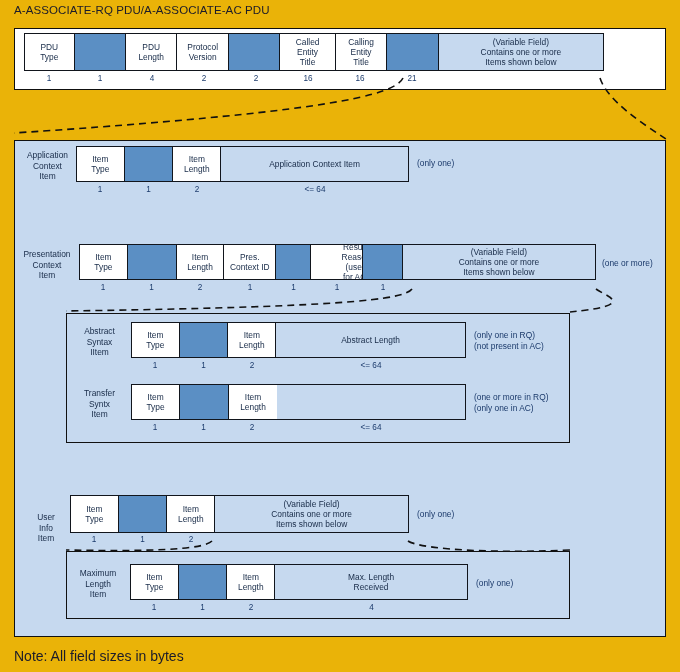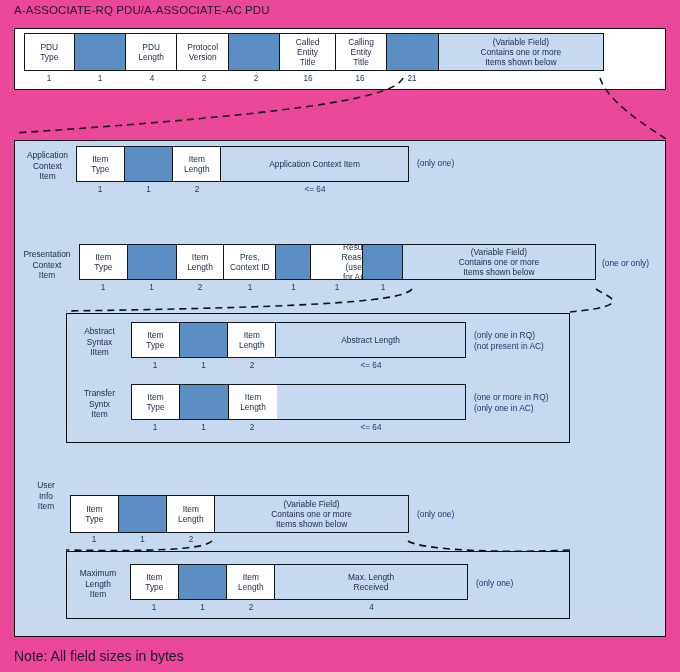--- a/index.html
+++ b/index.html
@@ -4,21 +4,21 @@
 <style>
   html, body {
     margin: 0;
     padding: 0;
     background: #f4ecd5;
   }
   #page {
     position: relative;
     width: 680px;
     height: 672px;
-    background: #ec4899;
+    background: #eab308;
     font-family: "Liberation Sans", sans-serif;
     color: #1b2a4a;
     overflow: hidden;
   }
 
   
   .title {
     position: absolute;
     left: 14px;
     top: 4px;
@@ -186,21 +186,21 @@
         <div class="size" style="width: 48px;">1</div>
         <div class="size" style="width: 49px;">1</div>
         <div class="size" style="width: 48px;">2</div>
         <div class="size" style="width: 52px;">1</div>
         <div class="size" style="width: 35px;">1</div>
         <div class="size" style="width: 52px;">1</div>
         <div class="size" style="width: 40px;">1</div>
         <div class="size" style="width: 193px;"></div>
       </div>
   </div>
-  <div class="annot" style="left:602px; top:258px;">(one or only)</div>
+  <div class="annot" style="left:602px; top:258px;">(one or more)</div>
 
   <div class="panel" style="left:66px; top:313px; width:504px; height:130px;"></div>
 
   <div class="rowlabel" style="left:72px; top:326px; width:55px;">Abstract<br>Syntax<br>IItem</div>
   <div class="fieldrow" style="left:131px; top:322px; width:335px; height:36px;">
     <div class="cells" style="width:335px;">
         <div class="cell white" style="width: 48px;">Item<br>Type</div>
         <div class="cell dark" style="width: 49px;"></div>
         <div class="cell white" style="width: 48px;">Item<br>Length</div>
         <div class="cell light" style="width: 190px;">Abstract Length</div>
@@ -223,21 +223,21 @@
       </div>
     <div class="sizes" style="top:40px; width:335px;">
         <div class="size" style="width: 48px;">1</div>
         <div class="size" style="width: 49px;">1</div>
         <div class="size" style="width: 48px;">2</div>
         <div class="size" style="width: 190px;">&lt;= 64</div>
       </div>
   </div>
   <div class="annot" style="left:474px; top:392px;">(one or more in RQ)<br>(only one in AC)</div>
 
-  <div class="rowlabel" style="left:22px; top:480px; width:48px;">User<br>Info<br>Item</div>
+  <div class="rowlabel" style="left:22px; top:512px; width:48px;">User<br>Info<br>Item</div>
   <div class="fieldrow" style="left:70px; top:495px; width:339px; height:38px;">
     <div class="cells" style="width:339px;">
         <div class="cell white" style="width: 48px;">Item<br>Type</div>
         <div class="cell dark" style="width: 49px;"></div>
         <div class="cell white" style="width: 48px;">Item<br>Length</div>
         <div class="cell light" style="width: 194px;">(Variable Field)<br>Contains one or more<br>Items shown below</div>
       </div>
     <div class="sizes" style="top:41px; width:339px;">
         <div class="size" style="width: 48px;">1</div>
         <div class="size" style="width: 49px;">1</div>

